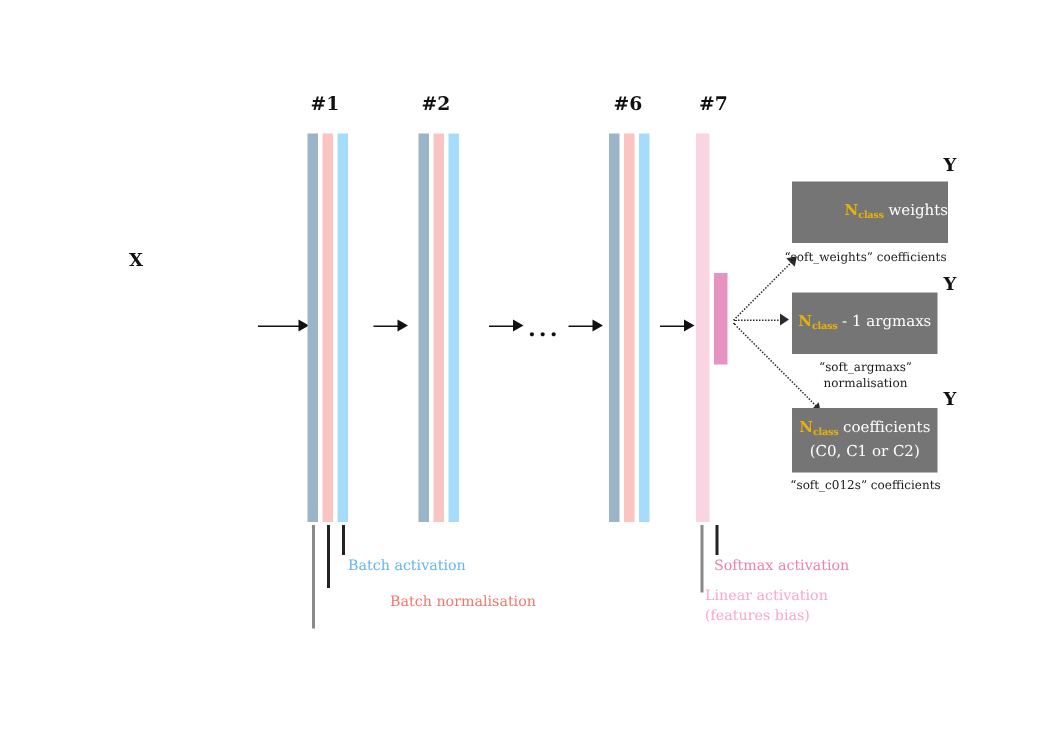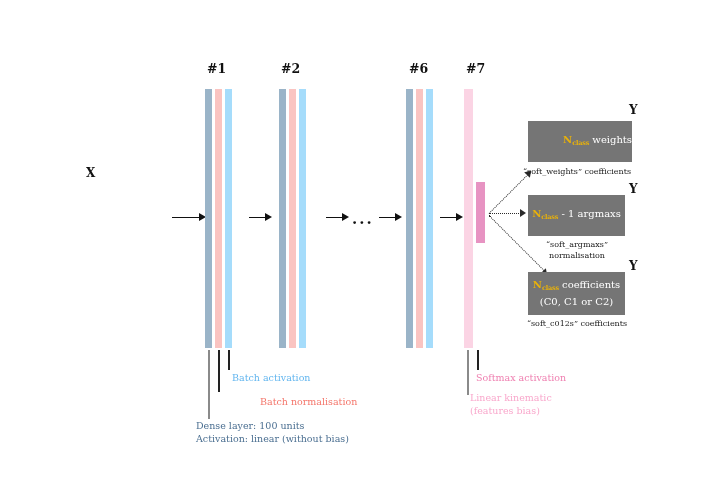--- a/index.html
+++ b/index.html
@@ -148,31 +148,27 @@
   <div class="abs layer-label" style="left:466px;">#7</div>
   <div class="abs bar bar-lpink" style="left:464px;width:9px;"></div>
   <div class="abs" style="left:476px;top:182px;width:9px;height:61px;background:#e793c2;"></div>
 
   <div class="abs leader leader-grey" style="left:208px;top:350px;height:69px;"></div>
   <div class="abs leader leader-dark" style="left:218px;top:350px;height:42px;"></div>
   <div class="abs leader leader-dark" style="left:228px;top:350px;height:20px;"></div>
 
   <div class="abs anno anno-relu" style="left:232px;top:372px;">Batch activation</div>
   <div class="abs anno anno-bn" style="left:222px;top:396px;margin-left:38px;">Batch normalisation</div>
-  <div class="abs anno anno-dense" style="left:196px;top:419px;">
-    <div>Dense layer: 100 units</div>
-    <div>Activation: linear (without bias)</div>
-  </div>
 
   <div class="abs leader leader-grey" style="left:467px;top:350px;height:45px;"></div>
   <div class="abs leader leader-dark" style="left:477px;top:350px;height:20px;"></div>
 
   <div class="abs anno anno-softmax" style="left:476px;top:372px;">Softmax activation</div>
   <div class="abs anno anno-linear" style="left:470px;top:392px;">
-    <div>Linear kinematic</div>
+    <div>Linear activation</div>
     <div>(features bias)</div>
   </div>
 
   <div class="abs fan" style="left:489px;top:213px;width:55px;transform:rotate(-45deg);"></div>
   <div class="abs fan-head" style="left:527px;top:171px;transform:rotate(-45deg);"></div>
 
   <div class="abs fan" style="left:489px;top:213px;width:32px;"></div>
   <div class="abs fan-head" style="left:520px;top:209px;"></div>
 
   <div class="abs fan" style="left:489px;top:215px;width:78px;transform:rotate(45deg);"></div>

